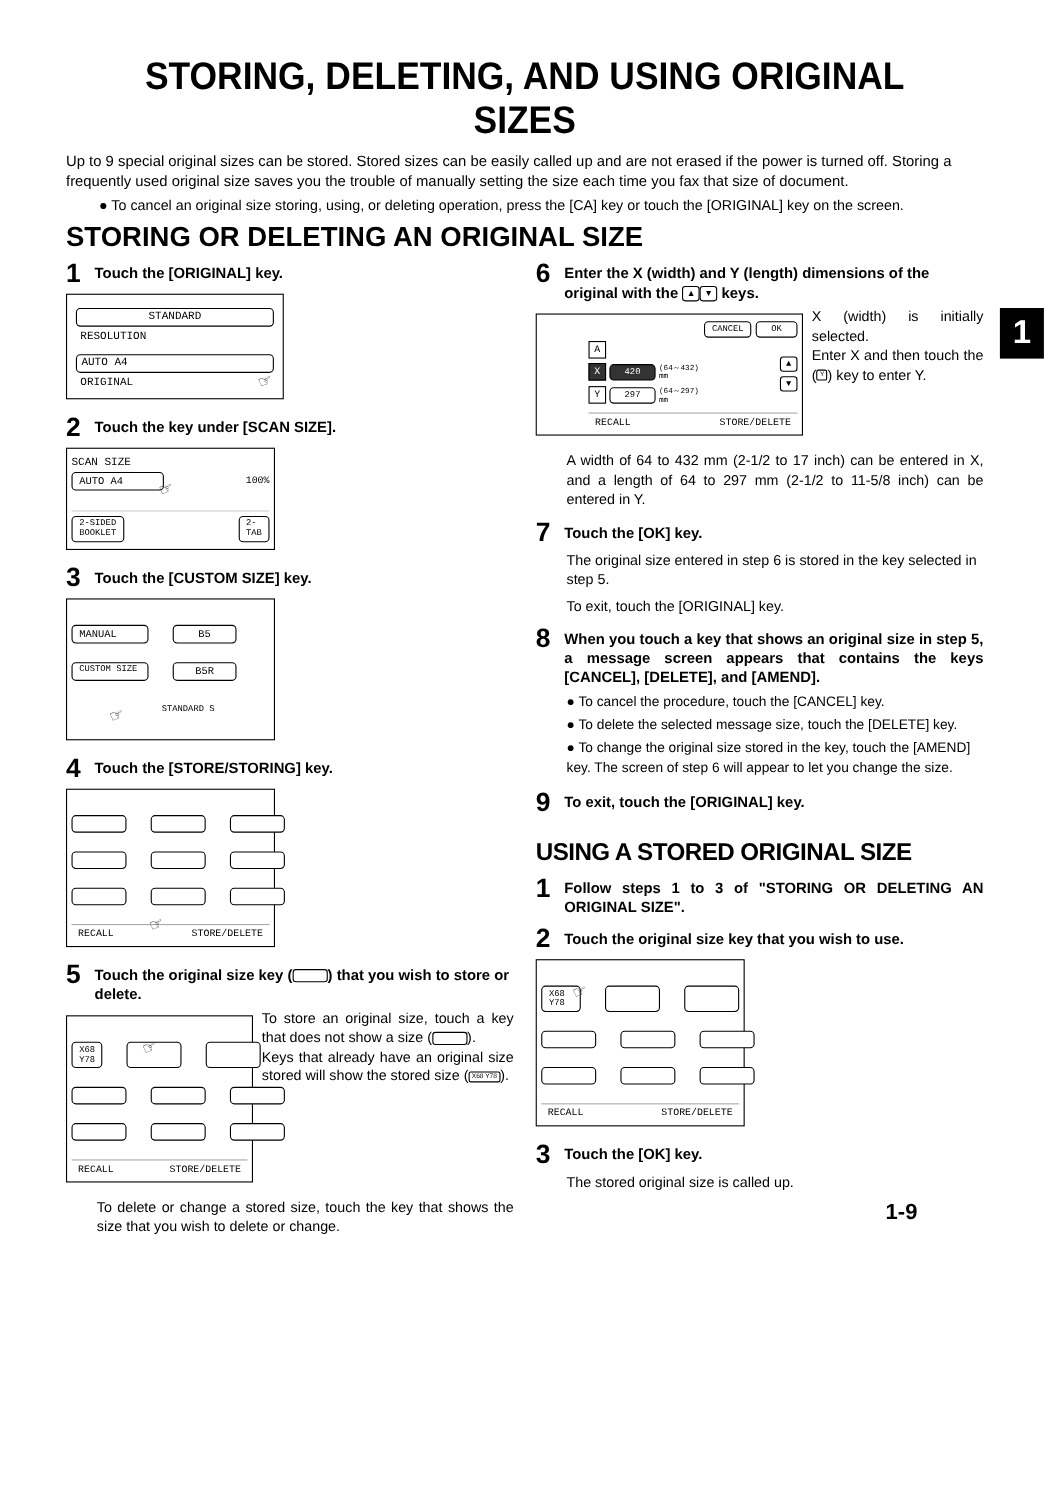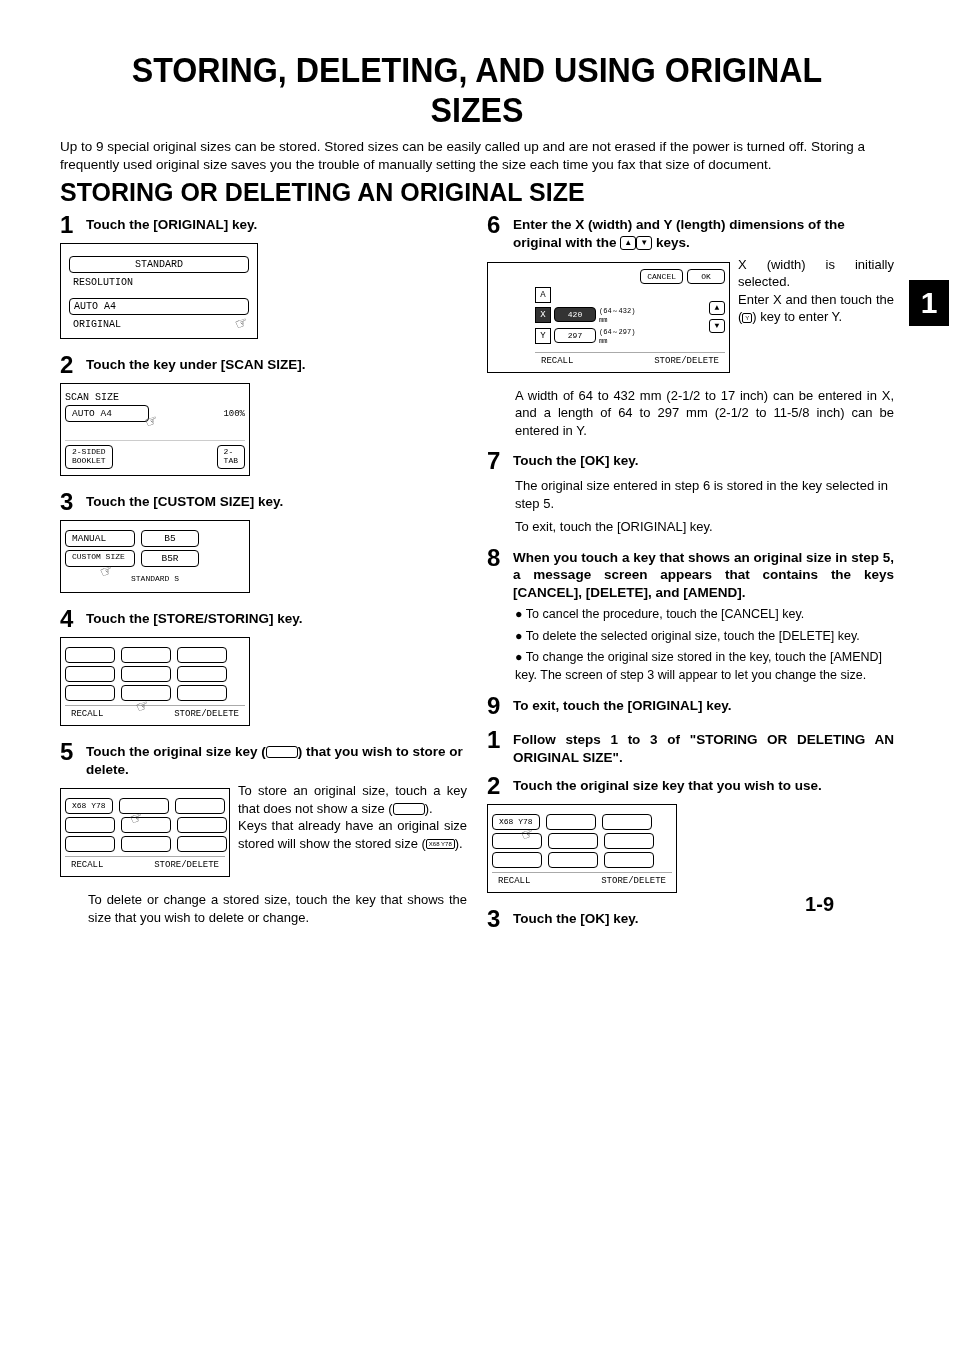--- a/index.html
+++ b/index.html
@@ -99,22 +99,22 @@
     background: #fff;
     vertical-align: middle;
   }
   .btn-dark {
     background: #333;
     color: #fff;
   }
   .btn-blank { min-width: 36px; min-height: 10px; }
   .btn-row {
     display: flex;
-    gap: 6px;
-    margin: 3px 0;
+    gap: 22px;
+    margin: 17px 0;
   }
   .footer-row {
     display: flex;
     justify-content: space-between;
     font-size: 9px;
     padding: 3px 6px 0 6px;
     border-top: 1px solid #aaa;
     margin-top: 4px;
   }
   .two-col-screen {
@@ -201,20 +201,23 @@
 </style>
 </head>
 <body>
 
 <div class="page">
   <div class="tab-num">1</div>
 
   <h1 class="main-title">STORING, DELETING, AND USING ORIGINAL SIZES</h1>
 
   <p class="intro">Up to 9 special original sizes can be stored. Stored sizes can be easily called up and are not erased if the power is turned off. Storing a frequently used original size saves you the trouble of manually setting the size each time you fax that size of document.</p>
+  <div class="bullet-wrap">
+    <span class="bull">To cancel an original size storing, using, or deleting operation, press the [CA] key or touch the [ORIGINAL] key on the screen.</span>
+  </div>
 
   <h2 class="section-title">STORING OR DELETING AN ORIGINAL SIZE</h2>
 
   <div class="columns">
 
     <div class="col">
 
       <div class="step">
         <div class="step-num">1</div>
         <div class="step-title">Touch the [ORIGINAL] key.</div>
@@ -389,29 +392,30 @@
         <div>The original size entered in step 6 is stored in the key selected in step 5.</div>
         <div style="margin-top:6px;">To exit, touch the [ORIGINAL] key.</div>
       </div>
 
       <div class="step">
         <div class="step-num">8</div>
         <div class="step-title" style="text-align:justify;">When you touch a key that shows an original size in step 5, a message screen appears that contains the keys [CANCEL], [DELETE], and [AMEND].</div>
       </div>
       <div class="sub-bullets" style="padding-left:28px;margin-bottom:10px;">
         <span class="bull">To cancel the procedure, touch the [CANCEL] key.</span>
-        <span class="bull" style="text-align:justify;">To delete the selected original size, touch the [DELETE] key.</span>
-        <span class="bull">To change the original size stored in the key, touch the [AMEND] key. The screen of step 3 will appear to let you change the size.</span>
+        <span class="bull" style="text-align:justify;">To delete the selected message size, touch the [DELETE] key.</span>
+        <span class="bull">To change the original size stored in the key, touch the [AMEND] key. The screen of step 6 will appear to let you change the size.</span>
       </div>
 
       <div class="step" style="margin-bottom:10px;">
         <div class="step-num">9</div>
         <div class="step-title">To exit, touch the [ORIGINAL] key.</div>
       </div>
 
+      <h2 class="sub-title">USING A STORED ORIGINAL SIZE</h2>
 
       <div class="step">
         <div class="step-num">1</div>
         <div class="step-title" style="text-align:justify;">Follow steps 1 to 3 of "STORING OR DELETING AN ORIGINAL SIZE".</div>
       </div>
 
       <div class="step" style="margin-top:8px;">
         <div class="step-num">2</div>
         <div class="step-title">Touch the original size key that you wish to use.</div>
       </div>
@@ -435,17 +439,18 @@
           <span>RECALL</span>
           <span>STORE/DELETE</span>
         </div>
         <span class="hand" style="left:34px;top:18px;">☞</span>
       </div>
 
       <div class="step">
         <div class="step-num">3</div>
         <div class="step-title">Touch the [OK] key.</div>
       </div>
+      <div class="step-body">The stored original size is called up.</div>
     </div>
   </div>
 
   <div class="page-num">1-9</div>
 </div>
 
 </body></html>

